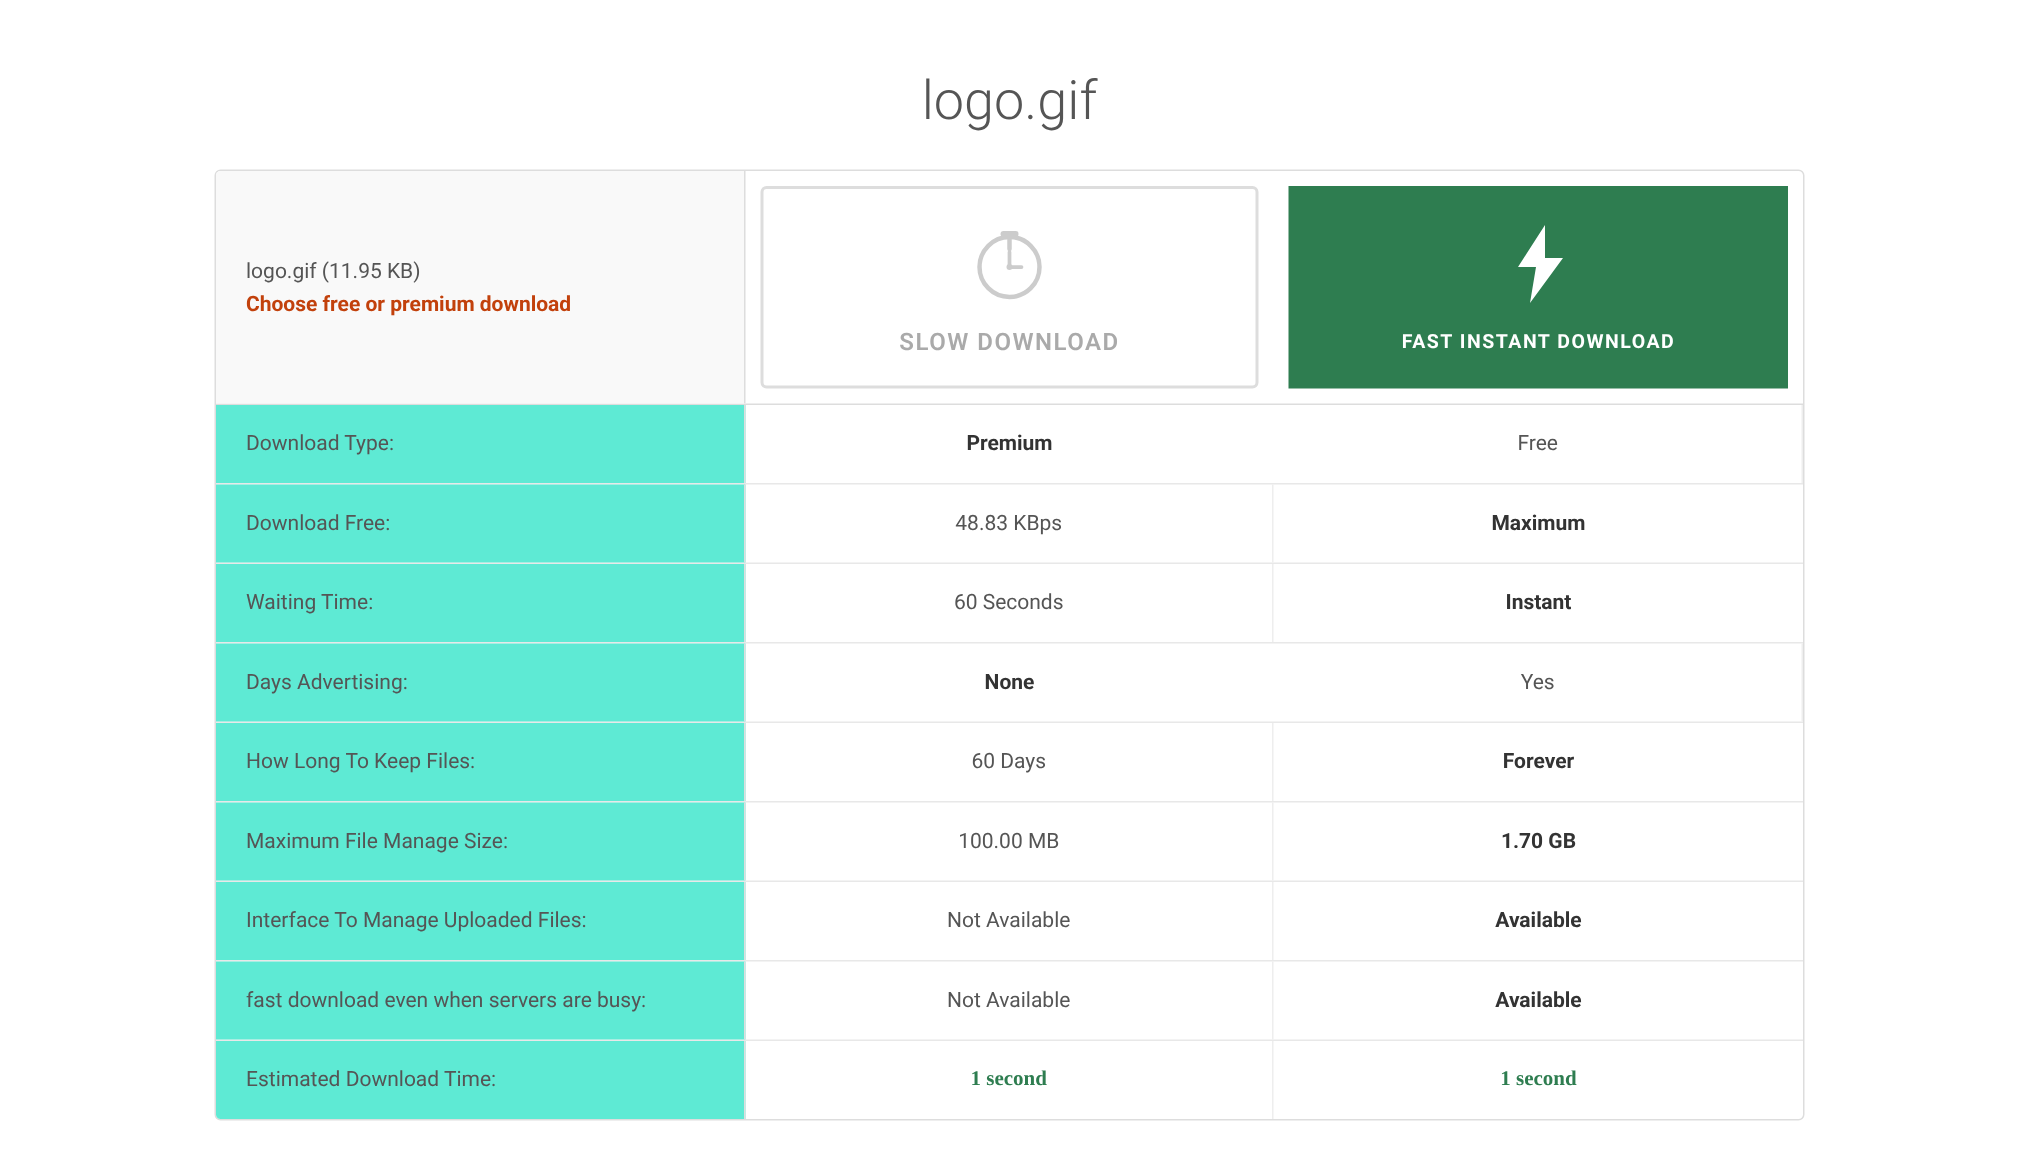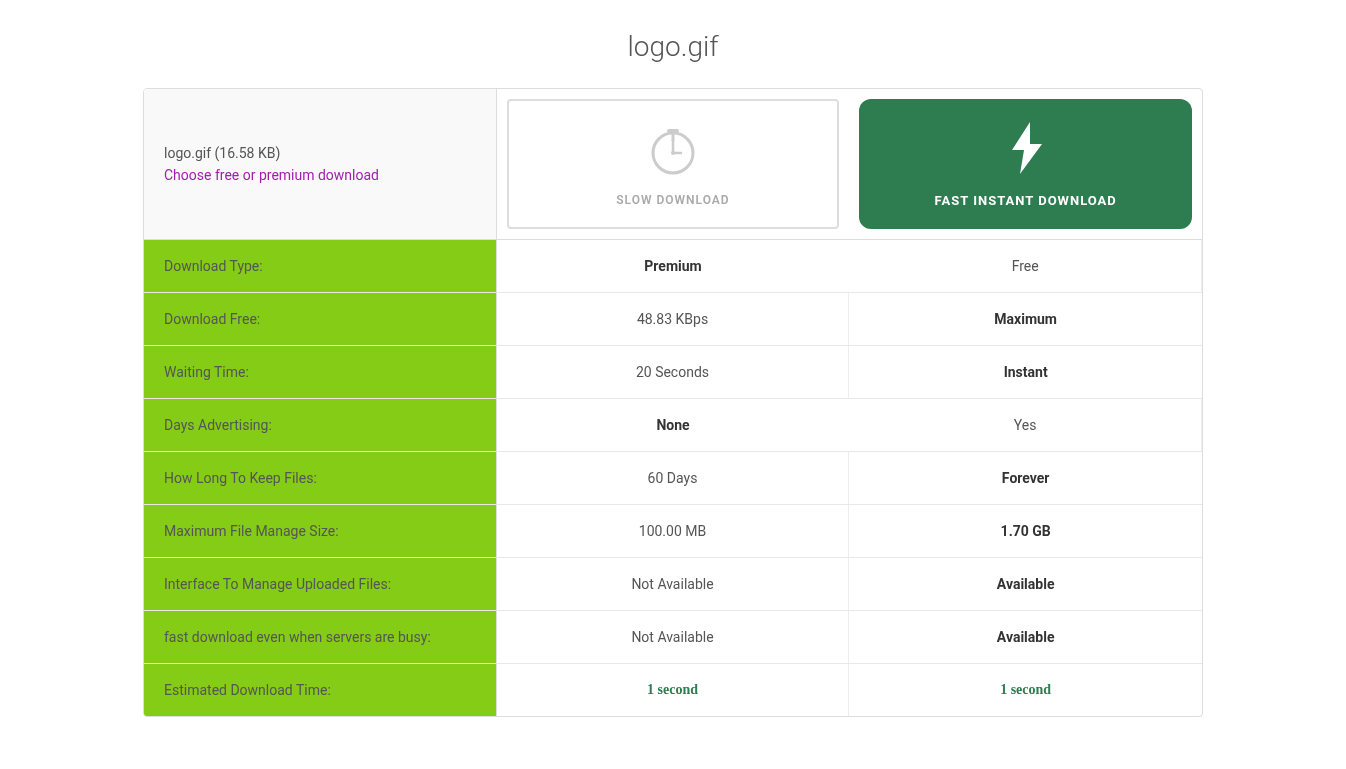--- a/index.html
+++ b/index.html
@@ -4,24 +4,25 @@
   <style>
     * { box-sizing: border-box; margin: 0; padding: 0; }
     body {
       font-family: -apple-system, BlinkMacSystemFont, 'Segoe UI', Roboto, Arial, sans-serif;
       background: #fff;
       color: #444;
       min-height: 769px;
     }
     .page-title {
       text-align: center;
-      font-size: 28px;
+      font-size: 36px;
       font-weight: 300;
       color: #555;
       padding: 30px 0 25px;
+      margin-top: 16px;
     }
     .container {
       max-width: 1100px;
       margin: 0 auto;
       padding: 0 20px;
     }
     .comparison-table {
       border: 1px solid #ddd;
       border-radius: 4px;
       overflow: hidden;
@@ -47,42 +48,42 @@
     }
     .header-cell.slow {
       border: 2px solid #ddd;
       margin: 10px;
       border-radius: 4px;
       background: #fff;
     }
     .header-cell.fast {
       background: #2e7d50;
       color: #fff;
-      border-radius: 12px;
+      border-radius: 0;
       margin: 10px;
       cursor: pointer;
     }
     .file-name {
       font-size: 14px;
       color: #555;
       margin-bottom: 6px;
     }
     .choose-text {
       font-size: 14px;
-      font-weight: 400;
-      color: #a21caf;
+      font-weight: 700;
+      color: #c2410c;
     }
     .stopwatch-icon {
       font-size: 48px;
       color: #ccc;
       margin-bottom: 8px;
       line-height: 1;
     }
     .slow-label {
-      font-size: 12px;
+      font-size: 16px;
       font-weight: 600;
       color: #aaa;
       letter-spacing: 1px;
       text-transform: uppercase;
     }
     .bolt-icon {
       font-size: 52px;
       color: #fff;
       margin-bottom: 8px;
       line-height: 1;
@@ -104,21 +105,21 @@
     .data-row:last-child {
       border-bottom: none;
     }
     .data-cell {
       padding: 18px 20px;
       font-size: 14px;
       display: flex;
       align-items: center;
     }
     .data-cell.label-cell {
-      background: #84cc16;
+      background: #5eead4;
       border-right: 1px solid #ddd;
       color: #555;
     }
     .data-cell.free-cell {
       justify-content: center;
       color: #555;
       border-right: 1px solid #eee;
     }
     .data-cell.premium-cell {
       justify-content: center;
@@ -135,21 +136,21 @@
 <body>
 
 <div class="container">
   <h1 class="page-title">logo.gif</h1>
 
   <div class="comparison-table">
 
     <div class="header-row">
 
       <div class="header-cell info">
-        <div class="file-name">logo.gif (16.58 KB)</div>
+        <div class="file-name">logo.gif (11.95 KB)</div>
         <div class="choose-text">Choose free or premium download</div>
       </div>
 
       <div class="header-cell slow">
         <div class="stopwatch-icon">
           
           <svg width="56" height="56" viewBox="0 0 56 56" fill="none" xmlns="http://www.w3.org/2000/svg">
             <circle cx="28" cy="32" r="20" stroke="#ccc" stroke-width="3" fill="none"></circle>
             <line x1="28" y1="12" x2="28" y2="20" stroke="#ccc" stroke-width="3" stroke-linecap="round"></line>
             <rect x="22" y="8" width="12" height="4" rx="2" fill="#ccc"></rect>
@@ -178,21 +179,21 @@
           <div class="data-cell premium-cell">Premium</div>
           <div class="data-cell free-cell">Free</div>
         </div>
         <div class="data-row">
           <div class="data-cell label-cell">Download Free:</div>
           <div class="data-cell free-cell">48.83 KBps</div>
           <div class="data-cell premium-cell">Maximum</div>
         </div>
         <div class="data-row">
           <div class="data-cell label-cell">Waiting Time:</div>
-          <div class="data-cell free-cell">20 Seconds</div>
+          <div class="data-cell free-cell">60 Seconds</div>
           <div class="data-cell premium-cell">Instant</div>
         </div>
         <div class="data-row">
           <div class="data-cell label-cell">Days Advertising:</div>
           <div class="data-cell premium-cell">None</div>
           <div class="data-cell free-cell">Yes</div>
         </div>
         <div class="data-row">
           <div class="data-cell label-cell">How Long To Keep Files:</div>
           <div class="data-cell free-cell">60 Days</div>

